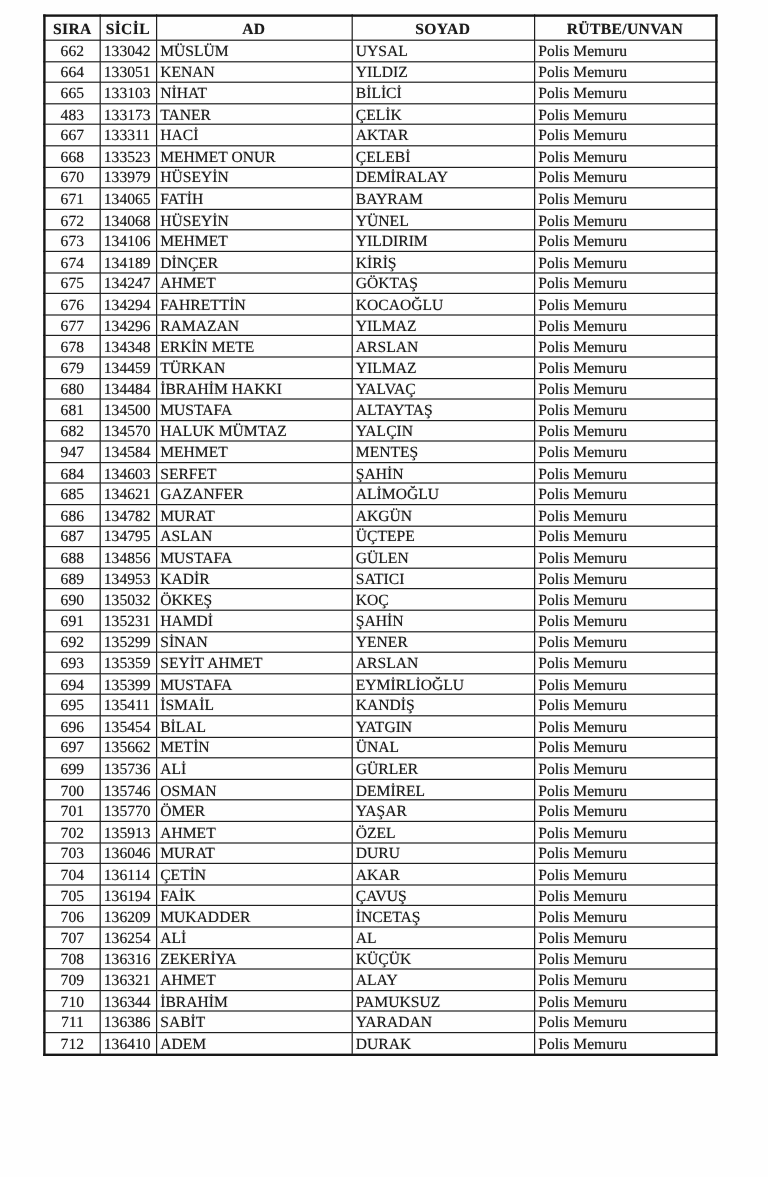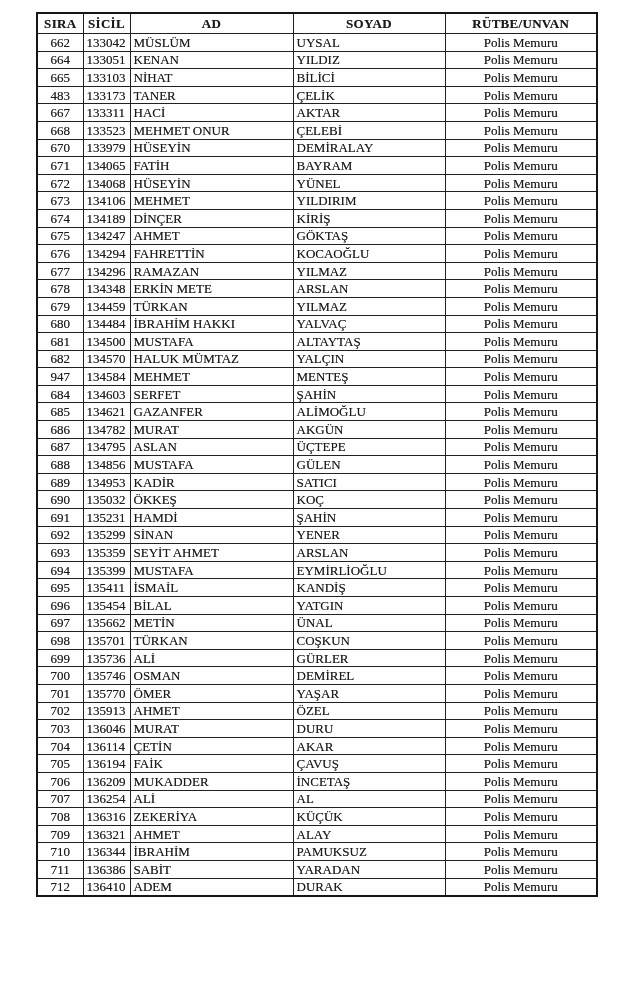--- a/index.html
+++ b/index.html
@@ -42,21 +42,21 @@
     letter-spacing: 0.3px;
   }
   table.roster td {
     height: 16.6px;
     padding: 0 3px;
   }
   td.c-sira  { text-align: center; }
   td.c-sicil { text-align: left; padding-right: 3px; }
   td.c-ad    { text-align: left; }
   td.c-soyad { text-align: left; padding-left: 4px; }
-  td.c-rutbe { text-align: center; padding-left: 4px; }
+  td.c-rutbe { text-align: left; padding-left: 4px; }
 </style>
 </head>
 <body>
 
 <div class="page">
   <table class="roster">
     <colgroup>
       <col style="width:46px">
       <col style="width:47px">
       <col style="width:163px">
@@ -306,27 +306,20 @@
         <td class="c-rutbe">Polis Memuru</td>
       </tr>
         <tr>
         <td class="c-sira">697</td>
         <td class="c-sicil">135662</td>
         <td class="c-ad">METİN</td>
         <td class="c-soyad">ÜNAL</td>
         <td class="c-rutbe">Polis Memuru</td>
       </tr>
         <tr>
-        <td class="c-sira">698</td>
-        <td class="c-sicil">135701</td>
-        <td class="c-ad">TÜRKAN</td>
-        <td class="c-soyad">COŞKUN</td>
-        <td class="c-rutbe">Polis Memuru</td>
-      </tr>
-        <tr>
         <td class="c-sira">699</td>
         <td class="c-sicil">135736</td>
         <td class="c-ad">ALİ</td>
         <td class="c-soyad">GÜRLER</td>
         <td class="c-rutbe">Polis Memuru</td>
       </tr>
         <tr>
         <td class="c-sira">700</td>
         <td class="c-sicil">135746</td>
         <td class="c-ad">OSMAN</td>

